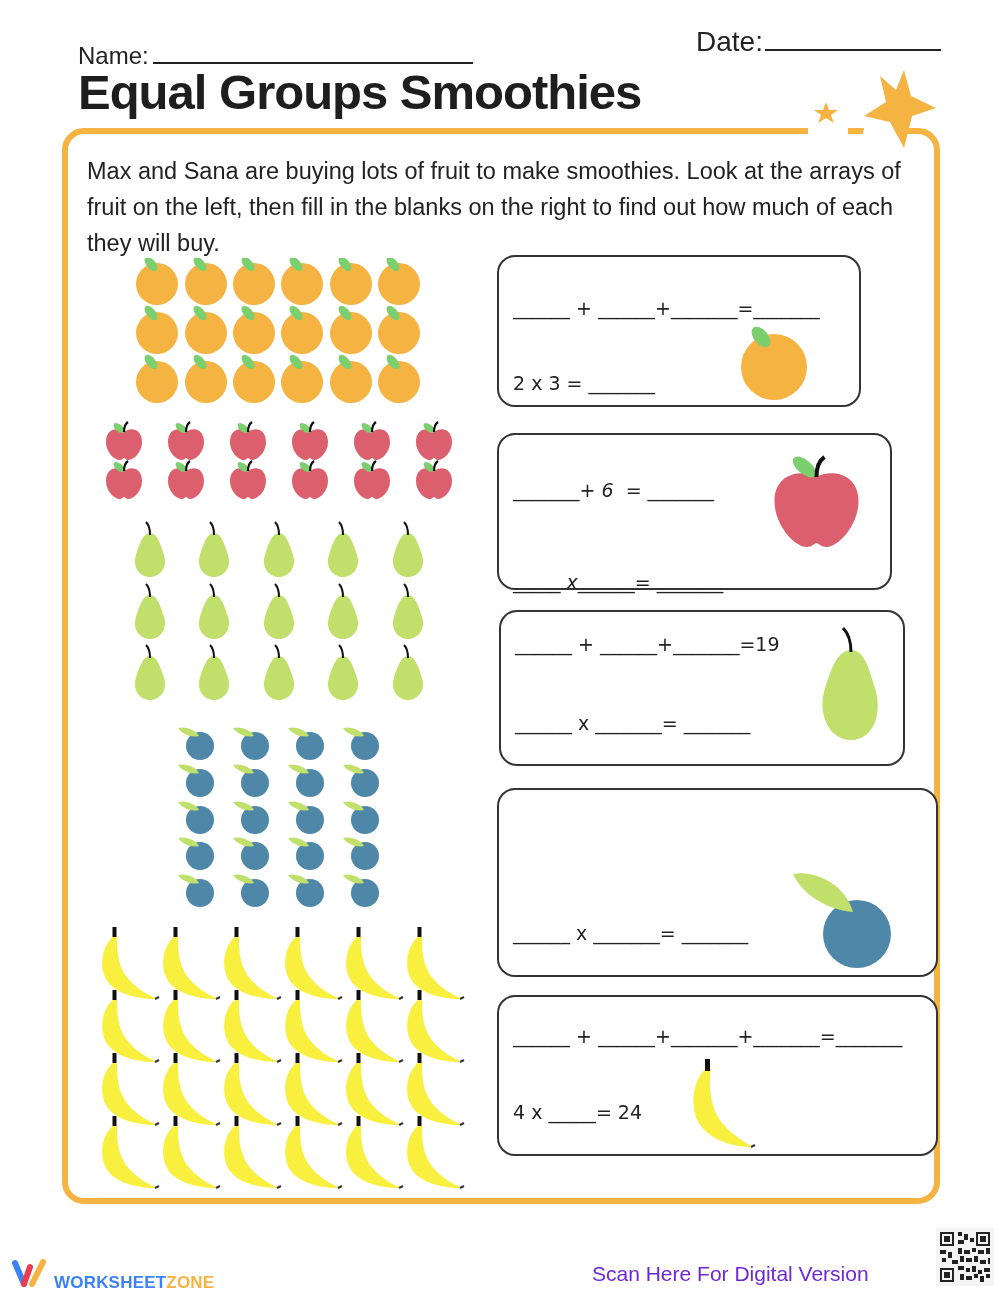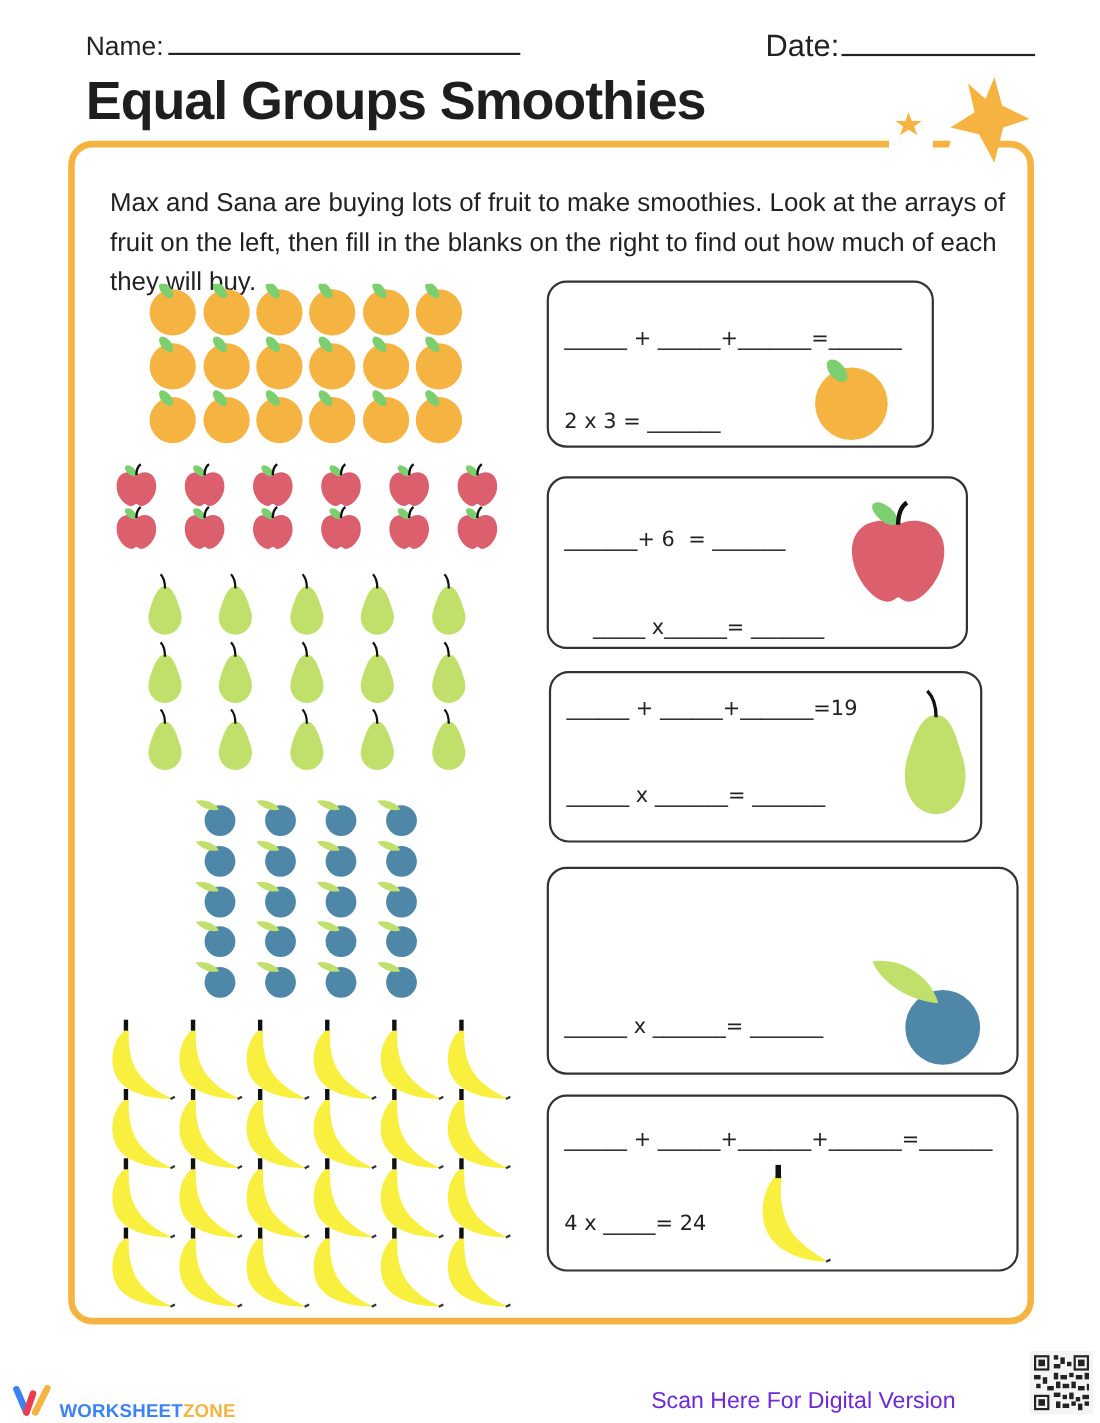--- a/index.html
+++ b/index.html
@@ -1,32 +1,32 @@
 <!DOCTYPE html>
 <html><head>
 <meta charset="utf-8">
 <style>
   html, body { margin: 0; padding: 0; background: #ffffff; }
   body { width: 1000px; height: 1294px; position: relative; overflow: hidden; font-family: "Liberation Sans", sans-serif; color: #222; }
 
-  .name-line { position: absolute; top: 26px; left: 78px; font-size: 24px; color: #222; }
+  .name-line { position: absolute; top: 40px; left: 78px; font-size: 24px; color: #222; }
   .name-line .blank { display: inline-block; width: 320px; border-bottom: 2px solid #222; height: 22px; margin-left: 4px; vertical-align: baseline; }
   .date-line { position: absolute; top: 26px; left: 696px; font-size: 28px; color: #222; }
   .date-line .blank { display: inline-block; width: 176px; border-bottom: 2px solid #222; height: 22px; margin-left: 2px; }
 
   .title { position: absolute; top: 64px; left: 78px; font-size: 49px; font-weight: bold; letter-spacing: -1px; color: #1e1e1e; margin: 0; }
 
   .frame { position: absolute; left: 62px; top: 128px; width: 866px; height: 1064px; border: 6px solid #f5b342; border-radius: 22px; }
   .stars { position: absolute; left: 808px; top: 62px; width: 130px; height: 90px; }
 
-  .intro { position: absolute; left: 84px; top: 150px; width: 850px; font-size: 23.5px; line-height: 36px; color: #222; margin: 16px; }
+  .intro { position: absolute; left: 84px; top: 150px; width: 850px; font-size: 23.5px; line-height: 36px; color: #222; margin: 3px; }
 
   .array { position: absolute; }
 
-  .eq-box { position: absolute; border: 2px solid #333; border-radius: 18px; background: #fff; }
+  .eq-box { position: absolute; border: 2px solid #333; border-radius: 18px; background: #fff; padding-left: 12px; }
   .eq-line { position: absolute; left: 14px; font-size: 19px; color: #222; white-space: pre; font-family: "DejaVu Sans", sans-serif; }
   .eq-box svg { position: absolute; }
 
   .footer-logo { position: absolute; left: 10px; top: 1256px; height: 34px; display: flex; align-items: center; }
   .logo-text { font-size: 17px; font-weight: bold; margin-left: 6px; letter-spacing: 0.2px; margin-top: 19px; }
   .logo-text .ws { color: #3b82f6; }
   .logo-text .zn { color: #f5b342; }
   .scan-text { position: absolute; left: 592px; top: 1262px; font-size: 21px; color: #6d28d9; }
   .qr { position: absolute; left: 936px; top: 1228px; width: 58px; height: 58px; background: #fff; }
 </style>
@@ -192,23 +192,23 @@
 
 <div class="eq-box" style="left:497px; top:255px; width:348px; height:148px;">
   <div class="eq-line" style="top:40px;">______ + ______+_______=_______</div>
   <div class="eq-line" style="top:115px;">2 x 3 = _______</div>
   <svg style="left:238px; top:68px;" width="74" height="76" viewBox="0 0 74 76">
     <circle cx="37" cy="42" r="33" fill="#f5b342"></circle>
     <ellipse cx="24" cy="12" rx="7" ry="12" transform="rotate(-40 24 12)" fill="#7ccf6e"></ellipse>
   </svg>
 </div>
 
-<div class="eq-box" style="left:497px; top:433px; width:379px; height:153px;">
+<div class="eq-box" style="left:497px; top:433px; width:379px; height:153px;font-style:italic;">
   <div class="eq-line" style="top:44px;">_______+ 6  = _______</div>
-  <div class="eq-line" style="top:124px;margin-left:26px;">_____ x______= _______</div>
+  <div class="eq-line" style="top:136px;">_____ x______= _______</div>
   <svg style="left:270px; top:16px;" width="95" height="100" viewBox="-45 -40 90 100">
     <path d="M0,-14 C-14,-22 -42,-18 -42,10 C-42,34 -22,56 -10,56 C-4,56 -2,52 0,52 C2,52 4,56 10,56 C22,56 42,34 42,10 C42,-18 14,-22 0,-14 Z" fill="#dc5f6e"></path>
     <ellipse cx="-12" cy="-24" rx="7" ry="14" transform="rotate(-50 -12 -24)" fill="#7ccf6e"></ellipse>
     <path d="M0,-14 C0,-24 2,-30 8,-34" stroke="#111" stroke-width="4" fill="none"></path>
   </svg>
 </div>
 
 <div class="eq-box" style="left:499px; top:610px; width:390px; height:152px;">
   <div class="eq-line" style="top:21px;">______ + ______+_______=19</div>
   <div class="eq-line" style="top:100px;">______ x _______= _______</div>

